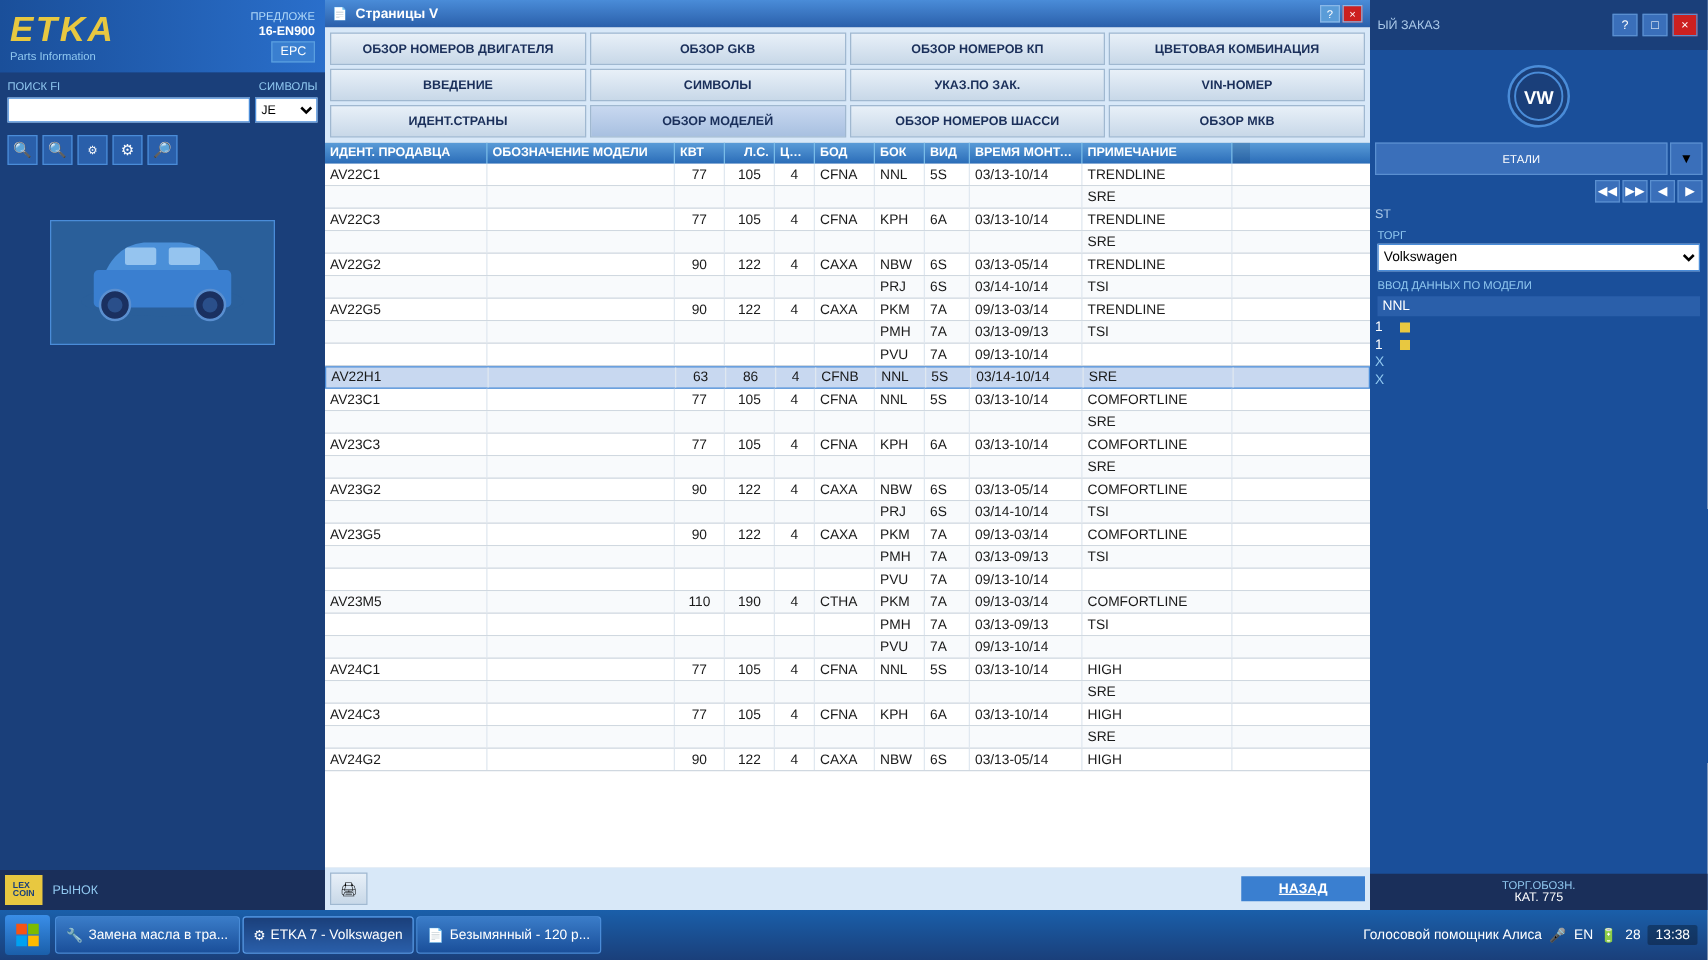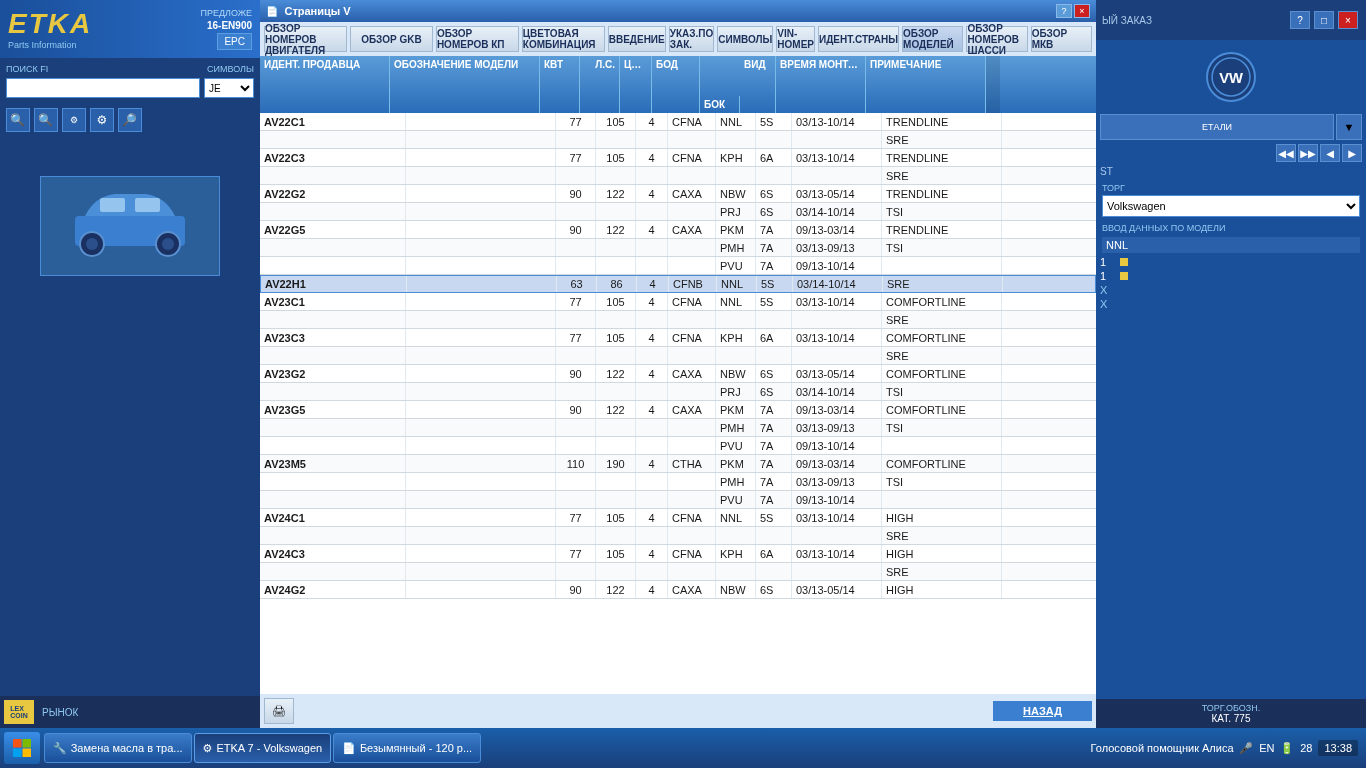--- a/index.html
+++ b/index.html
@@ -66,50 +66,50 @@
     .right-bottom-value { color: white; font-size: 10px; }
 
     
     .main-window { position: absolute; top: 0; left: 260px; right: 270px; height: 728px; background: #f0f0f0; display: flex; flex-direction: column; }
     .main-titlebar { background: linear-gradient(to bottom, #4a8cd8, #2a5faa); height: 22px; display: flex; align-items: center; justify-content: space-between; padding: 0 6px; }
     .main-title { color: white; font-size: 11px; font-weight: bold; }
     .window-controls { display: flex; gap: 2px; }
     .win-btn { width: 16px; height: 14px; border: 1px solid #8ab8e8; background: #5a9cd8; color: white; font-size: 9px; display: flex; align-items: center; justify-content: center; cursor: pointer; }
     .win-btn.close { background: #cc2020; }
 
-    .main-nav { background: #d8e8f8; padding: 4px; display: flex; flex-direction: row; gap: 3px; }
+    .main-nav { background: #d8e8f8; padding: 4px; display: flex; flex-direction: column; gap: 3px; }
     .nav-row { display: flex; gap: 3px; }
     .nav-btn { flex: 1; height: 26px; background: linear-gradient(to bottom, #e8f0f8, #c8d8e8); border: 1px solid #a0b8d0; color: #1a2f5a; font-size: 10px; font-weight: bold; display: flex; align-items: center; justify-content: center; cursor: pointer; text-transform: uppercase; }
     .nav-btn.active { background: linear-gradient(to bottom, #c8d8f0, #a8c0e0); }
 
     
     .table-container { flex: 1; overflow: hidden; display: flex; flex-direction: column; }
     .table-header { display: flex; background: linear-gradient(to bottom, #5a9cd8, #2a6cb8); }
     .th { padding: 3px 4px; color: white; font-size: 10px; font-weight: bold; border-right: 1px solid #7abce8; white-space: nowrap; overflow: hidden; text-overflow: ellipsis; }
     .th-vendor { width: 130px; }
     .th-model { width: 150px; }
     .th-kw { width: 40px; }
     .th-ls { width: 40px; text-align: right; }
     .th-cyl { width: 32px; }
     .th-bod { width: 48px; }
-    .th-bok { width: 40px; margin-top: 40px; }
+    .th-bok { width: 40px; }
     .th-vid { width: 36px; }
     .th-time { width: 90px; }
     .th-note { width: 120px; }
 
     .table-body { flex: 1; overflow-y: auto; overflow-x: hidden; background: white; }
     .table-body::-webkit-scrollbar { width: 14px; }
     .table-body::-webkit-scrollbar-track { background: #f0f0f0; }
     .table-body::-webkit-scrollbar-thumb { background: #8ab0d0; border: 1px solid #5a8ab0; }
 
     .tr { display: flex; border-bottom: 1px solid #d0d8e0; min-height: 18px; }
     .tr:nth-child(even) { background: #f8fafc; }
     .tr.selected { background: #c8d8f0; border: 1px solid #4a8cd8; }
     .td { padding: 1px 4px; font-size: 11px; color: #1a1a1a; border-right: 1px solid #e0e8f0; white-space: nowrap; overflow: hidden; display: flex; align-items: center; }
-    .td-vendor { width: 146px; font-weight: bold; }
+    .td-vendor { width: 130px; }
     .td-model { width: 150px; }
     .td-kw { width: 40px; justify-content: center; }
     .td-ls { width: 40px; justify-content: center; }
     .td-cyl { width: 32px; justify-content: center; }
     .td-bod { width: 48px; }
     .td-bok { width: 40px; }
     .td-vid { width: 36px; }
     .td-time { width: 90px; }
     .td-note { width: 120px; }
 
@@ -259,22 +259,22 @@
 
   <div class="main-nav">
     <div class="nav-row">
       <div class="nav-btn">ОБЗОР НОМЕРОВ ДВИГАТЕЛЯ</div>
       <div class="nav-btn">ОБЗОР GKB</div>
       <div class="nav-btn">ОБЗОР НОМЕРОВ КП</div>
       <div class="nav-btn">ЦВЕТОВАЯ КОМБИНАЦИЯ</div>
     </div>
     <div class="nav-row">
       <div class="nav-btn">ВВЕДЕНИЕ</div>
+      <div class="nav-btn">СИМВОЛЫ</div>
       <div class="nav-btn">УКАЗ.ПО ЗАК.</div>
-      <div class="nav-btn">СИМВОЛЫ</div>
       <div class="nav-btn">VIN-НОМЕР</div>
     </div>
     <div class="nav-row">
       <div class="nav-btn">ИДЕНТ.СТРАНЫ</div>
       <div class="nav-btn nav-btn active">ОБЗОР МОДЕЛЕЙ</div>
       <div class="nav-btn">ОБЗОР НОМЕРОВ ШАССИ</div>
       <div class="nav-btn">ОБЗОР МКВ</div>
     </div>
   </div>
 

